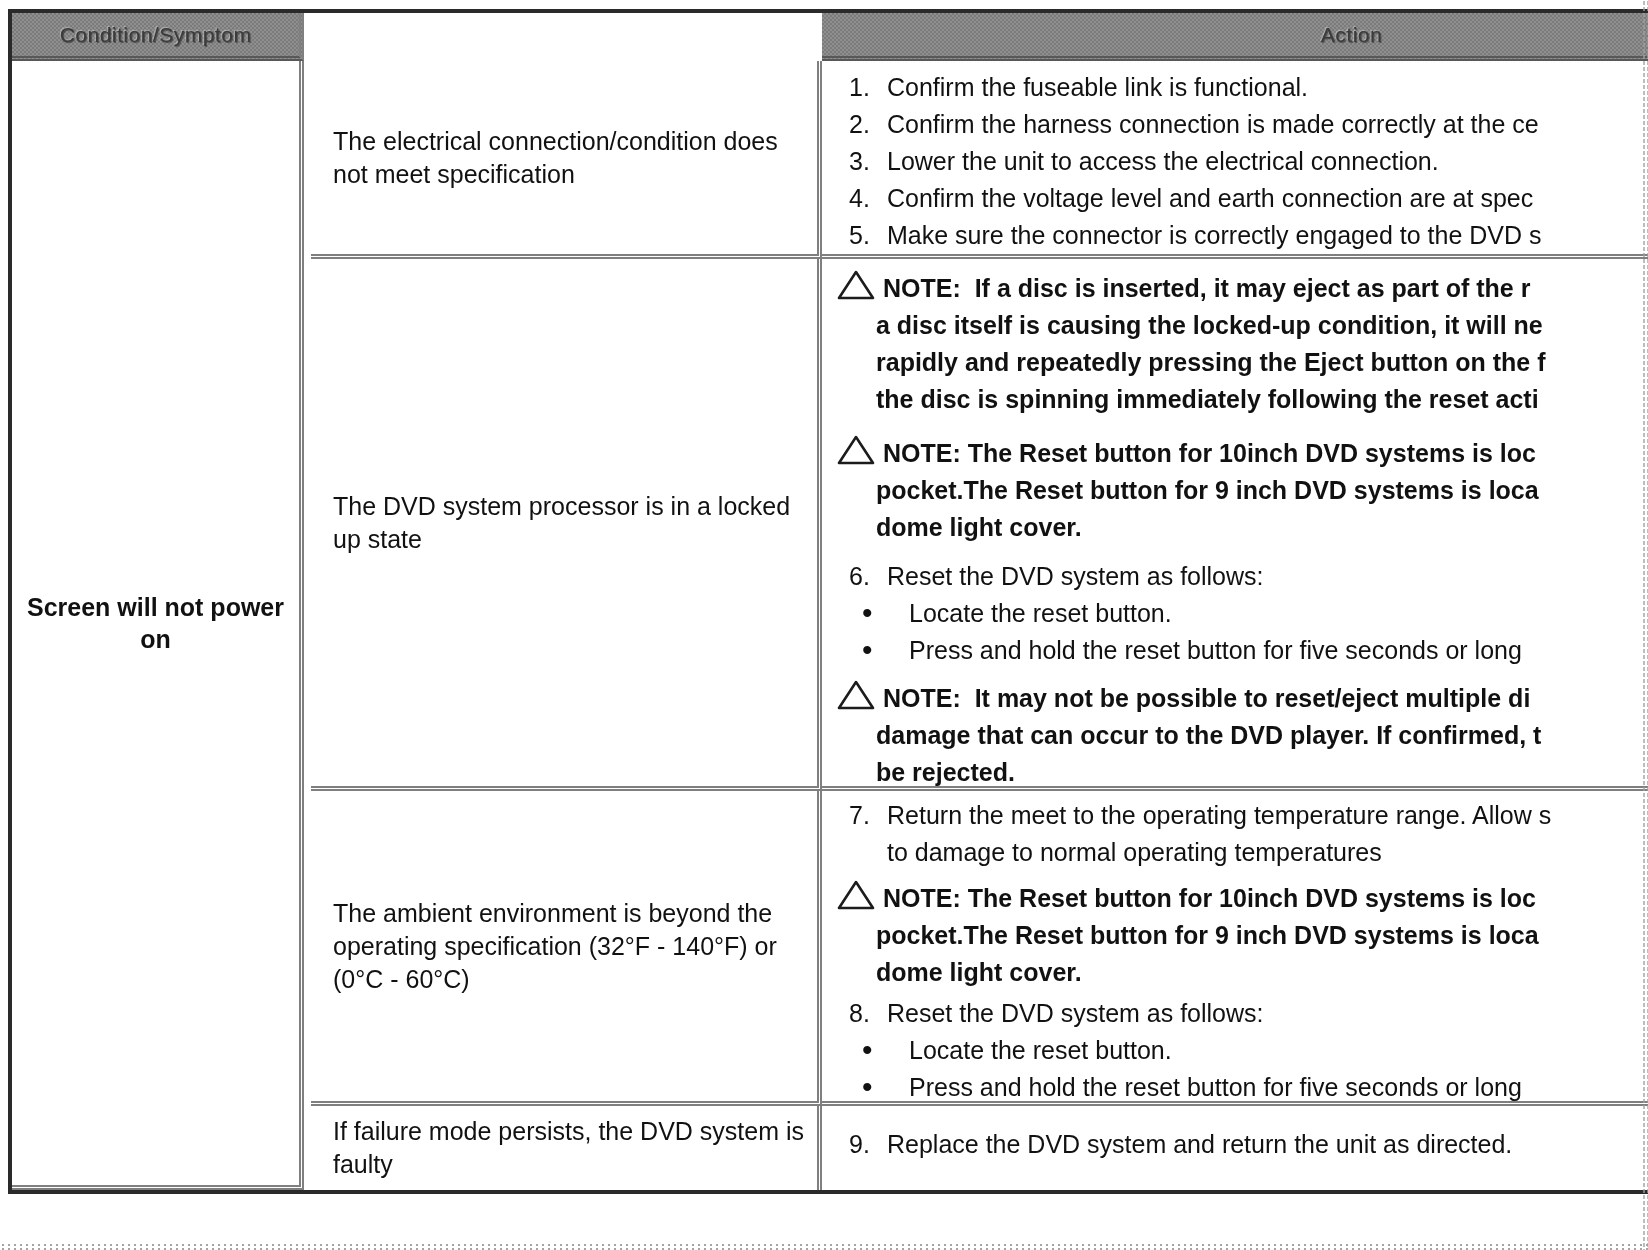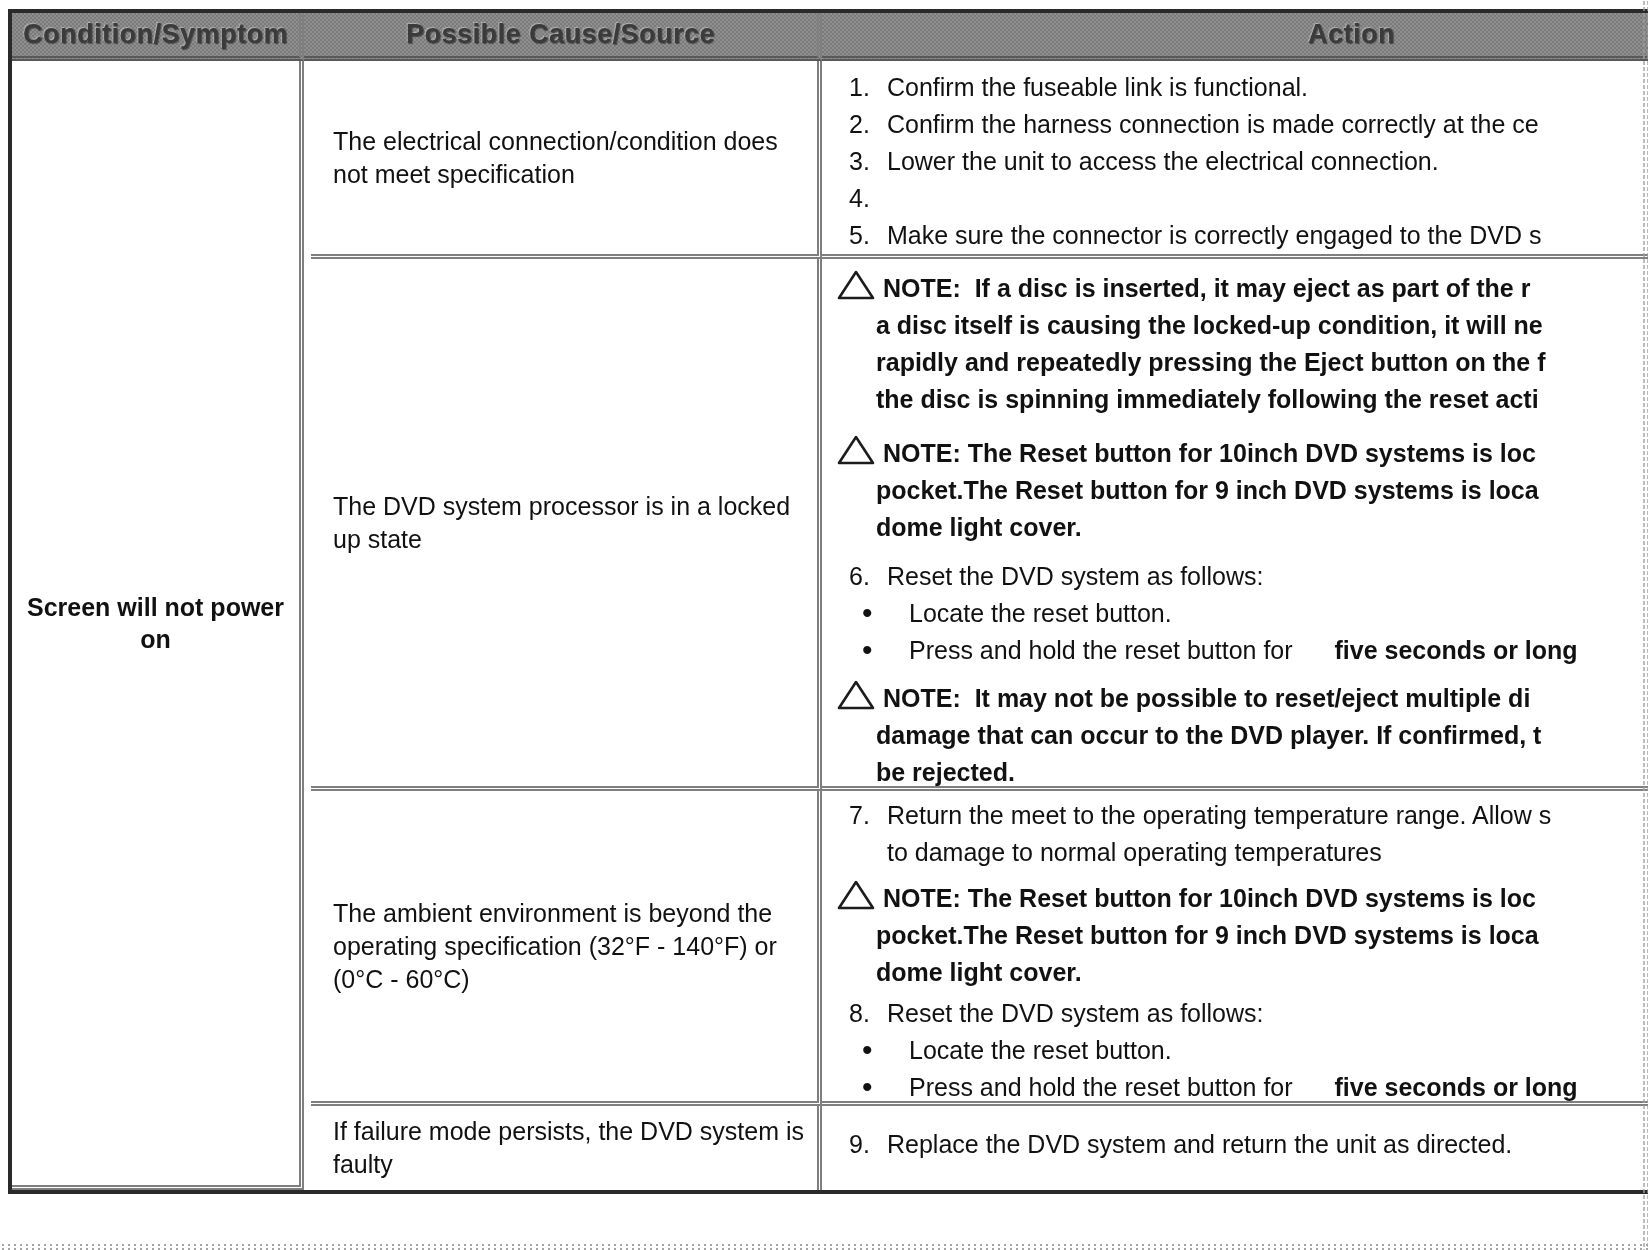--- a/index.html
+++ b/index.html
@@ -27,21 +27,21 @@
   .lastrow { border-bottom: none; }
 
   
   .th {
     background-color: #8f8f8f;
     background-image:
       linear-gradient(45deg, #7b7b7b 25%, transparent 25%, transparent 75%, #7b7b7b 75%),
       linear-gradient(45deg, #7b7b7b 25%, transparent 25%, transparent 75%, #7b7b7b 75%);
     background-size: 4px 4px;
     background-position: 0 0, 2px 2px;
-    color: #3b3b3b; font-weight: bold; font-size: 27px; letter-spacing: .5px;
+    color: #3b3b3b; font-weight: normal; font-size: 21px; letter-spacing: .5px;
     display: flex; align-items: center; justify-content: center;
     text-shadow: 1px 1px 1px rgba(0,0,0,.45), -1px -1px 1px rgba(255,255,255,.35);
     border-bottom-color: #585858;
   }
 
   .c1 { grid-column: 1; } .c2 { grid-column: 2; } .c3 { grid-column: 3; }
   .r1 { grid-row: 1; } .r2 { grid-row: 2; } .r3 { grid-row: 3; }
   .r4 { grid-row: 4; } .r5 { grid-row: 5; }
 
   
@@ -82,21 +82,21 @@
   .dot { flex: none; width: 47px; font-size: 30px; line-height: 36px; }
 
   .note { font-weight: bold; }
   .note .first { white-space: nowrap; }
   .note .cont { white-space: nowrap; padding-left: 40px; display: block; }
   .tri {
     display: inline-block; width: 40px; height: 32px;
     vertical-align: -4px; margin-right: 7px;
   }
 
-  .b { font-weight: bold; margin-left: 35px; }
+  .b { font-weight: normal; }
   .mt16 { margin-top: 16px; }
   .mt12 { margin-top: 12px; }
   .mt10 { margin-top: 10px; }
   .mt8  { margin-top: 8px; }
   .mt4  { margin-top: 4px; }
 
   
   .scan-bottom {
     position: absolute; left: 0; bottom: 0; width: 100%; height: 7px;
     background-image: radial-gradient(#8f8f8f 1.2px, transparent 1.4px);
@@ -107,21 +107,20 @@
     background-image: radial-gradient(#9f9f9f 1.2px, transparent 1.4px);
     background-size: 4px 6px; opacity: .7;
   }
 </style>
 </head>
 <body>
 
 <div class="tbl">
 
   <div class="cell th c1 r1">Condition/Symptom</div>
-  <div class="cell th c2 r1">Possible Cause/Source</div>
   <div class="cell th c3 r1">Action</div>
 
   <div class="cell cond">
     <div>
       <span class="line">Screen will not power</span>
       <span class="line">on</span>
     </div>
   </div>
 
   <div class="cell cause r2">
@@ -141,20 +140,23 @@
         </span>
     </div>
     <div class="nitem">
       <span class="num">3.</span>
       <span class="ltxt">
           <span class="line">Lower the unit to access the electrical connection.</span>
         </span>
     </div>
     <div class="nitem">
       <span class="num">4.</span>
+      <span class="ltxt">
+          <span class="line">Confirm the voltage level and earth connection are at spec</span>
+        </span>
     </div>
     <div class="nitem">
       <span class="num">5.</span>
       <span class="ltxt">
           <span class="line">Make sure the connector is correctly engaged to the DVD s</span>
         </span>
     </div>
   </div>
 
   <div class="cell cause r3">

